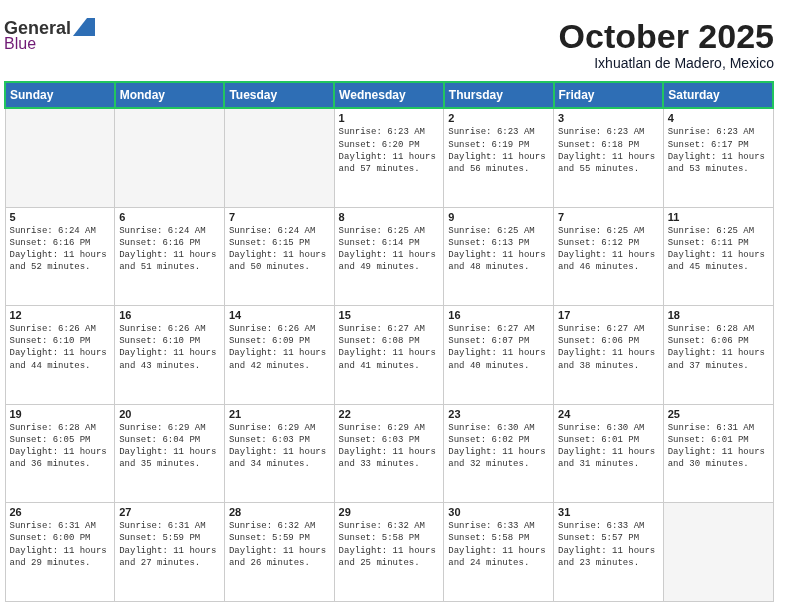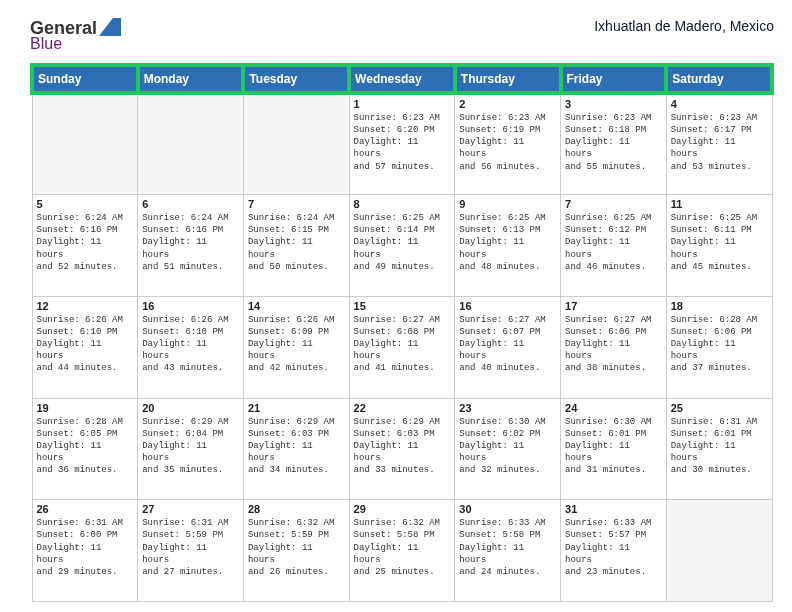--- a/index.html
+++ b/index.html
@@ -6,21 +6,21 @@
     body {
       font-family: Arial, sans-serif;
       background: #fff;
       width: 792px;
       height: 612px;
       overflow: hidden;
     }
     .page {
       width: 792px;
       height: 612px;
-      padding: 18px 18px 10px 30px;
+      padding: 18px 18px 10px 4px;
       display: flex;
       flex-direction: column;
     }
     .header {
       display: flex;
       justify-content: space-between;
       align-items: flex-start;
       margin-bottom: 10px;
     }
     .logo {
@@ -55,21 +55,21 @@
       border-collapse: collapse;
       flex: 1;
     }
     .cal-table th {
       background: #2e6eb5;
       color: #fff;
       font-size: 12px;
       font-weight: bold;
       padding: 5px 4px;
       text-align: left;
-      border: 4px solid #22c55e;
+      border: 2px solid #22c55e;
     }
     .cal-table td {
       border: 1px solid #ccc;
       vertical-align: top;
       padding: 3px 4px;
       font-size: 9.5px;
       color: #333;
       width: calc(100% / 7);
       height: 88px;
       background: #fff;
@@ -98,20 +98,21 @@
     <div class="logo">
       <div class="logo-line">
         <span style="font-size:18px;font-weight:bold;color:#333;">General</span>
         <svg width="22" height="18" viewBox="0 0 22 18" style="margin-left:2px;margin-top:-4px;">
           <polygon points="0,18 14,0 22,0 22,18" fill="#2e6eb5"></polygon>
         </svg>
       </div>
       <div style="font-size:16px;font-weight:normal;color:#701a75;margin-top:-4px;">Blue</div>
     </div>
     <div class="title-block">
+      <div class="month-title">October 2025</div>
       <div class="location">Ixhuatlan de Madero, Mexico</div>
     </div>
   </div>
 
   <div class="calendar">
     <table class="cal-table">
       <thead>
         <tr>
         <th>Sunday</th>
             <th>Monday</th>

